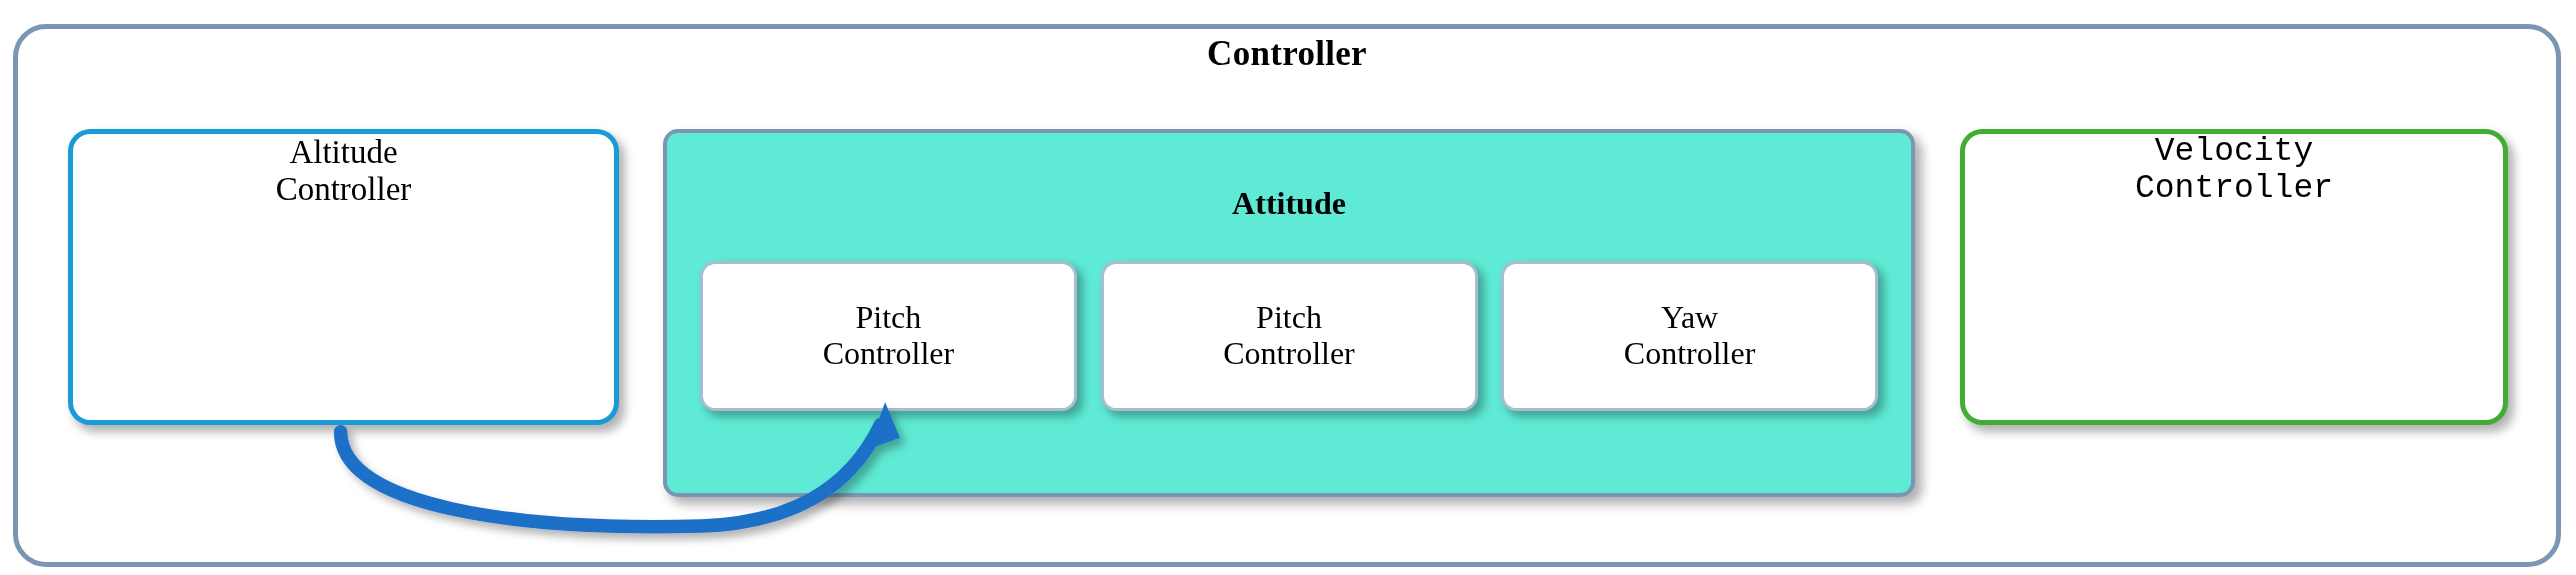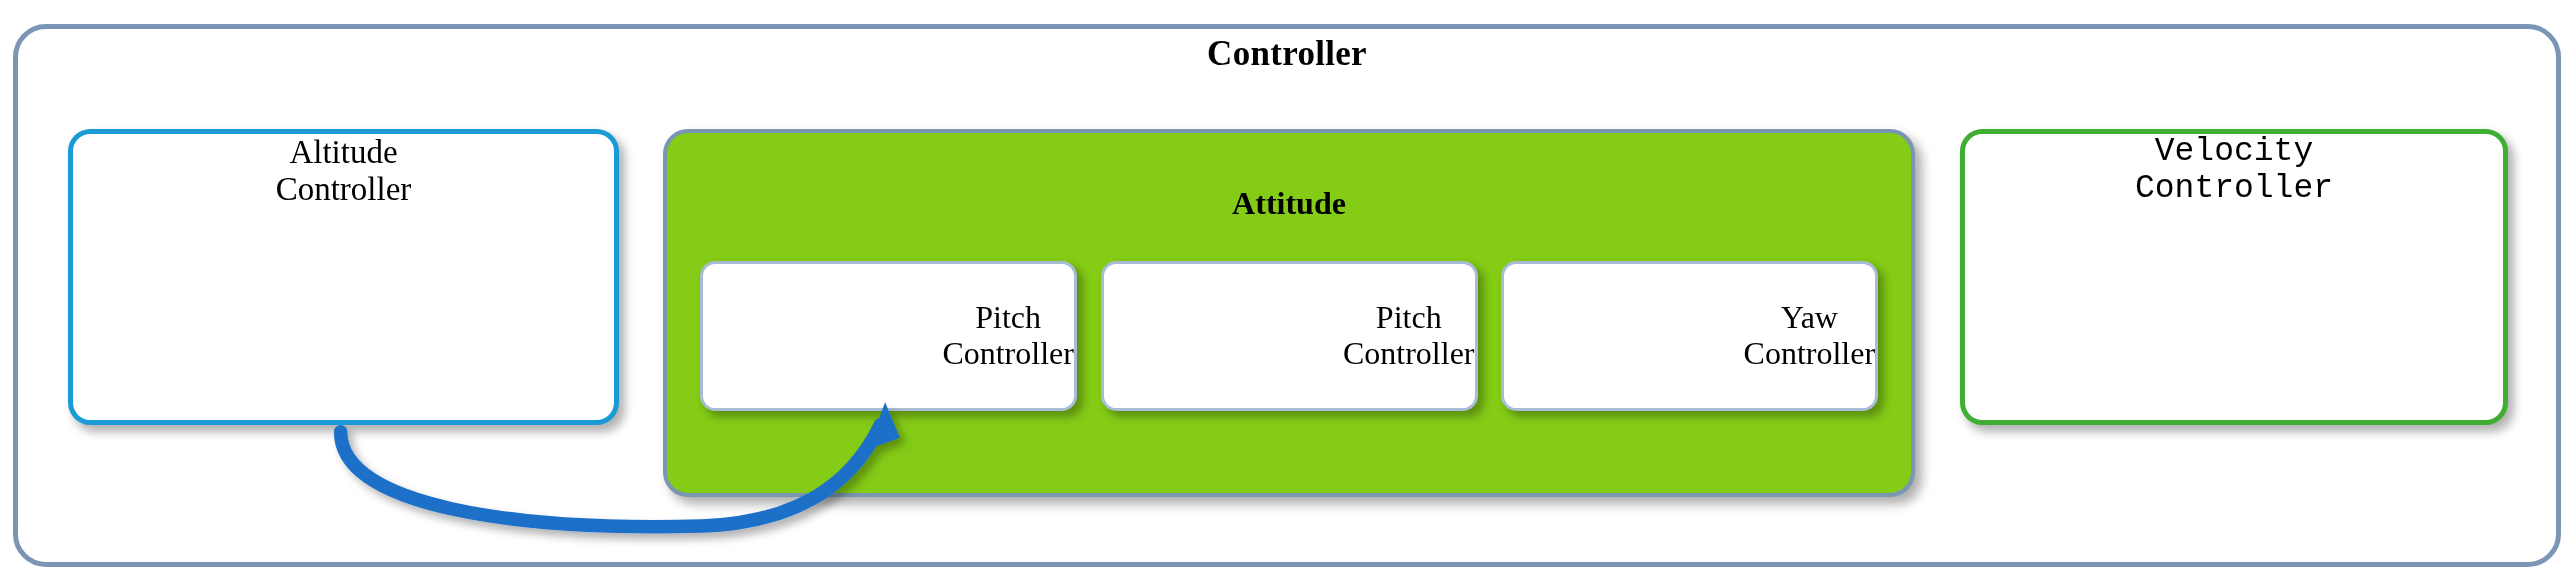--- a/index.html
+++ b/index.html
@@ -74,22 +74,22 @@
 
   
   .attitude-group {
     position: absolute;
     left: 663px;
     top: 117px;
     width: 1252px;
     height: 368px;
     box-sizing: border-box;
     border: 4.1px solid #7A96B4;
-    border-radius: 25px;
-    background: #84cc16;
+    border-radius: 15px;
+    background: #5eead4;
     box-shadow: 6.5px 7px 10.6px rgba(0,0,0,0.32);
   }
 
   .attitude-title {
     position: absolute;
     left: 0;
     right: 0;
     top: 54px;
     text-align: center;
     font-size: 32px;
@@ -113,21 +113,21 @@
   .sub-card {
     position: relative;
     box-sizing: border-box;
     width: 377px;
     height: 150px;
     background: #ffffff;
     border: 3.5px solid #A8BDD4;
     border-radius: 15.3px;
     display: flex;
     align-items: center;
-    justify-content: flex-end;
+    justify-content: center;
     text-align: center;
     font-size: 32px;
     line-height: 1.12;
     box-shadow: 5.3px 5.9px 8.3px rgba(0,0,0,0.30);
     color: #000000;
   }
 
   
   .velocity-card {
     left: 1960px;

